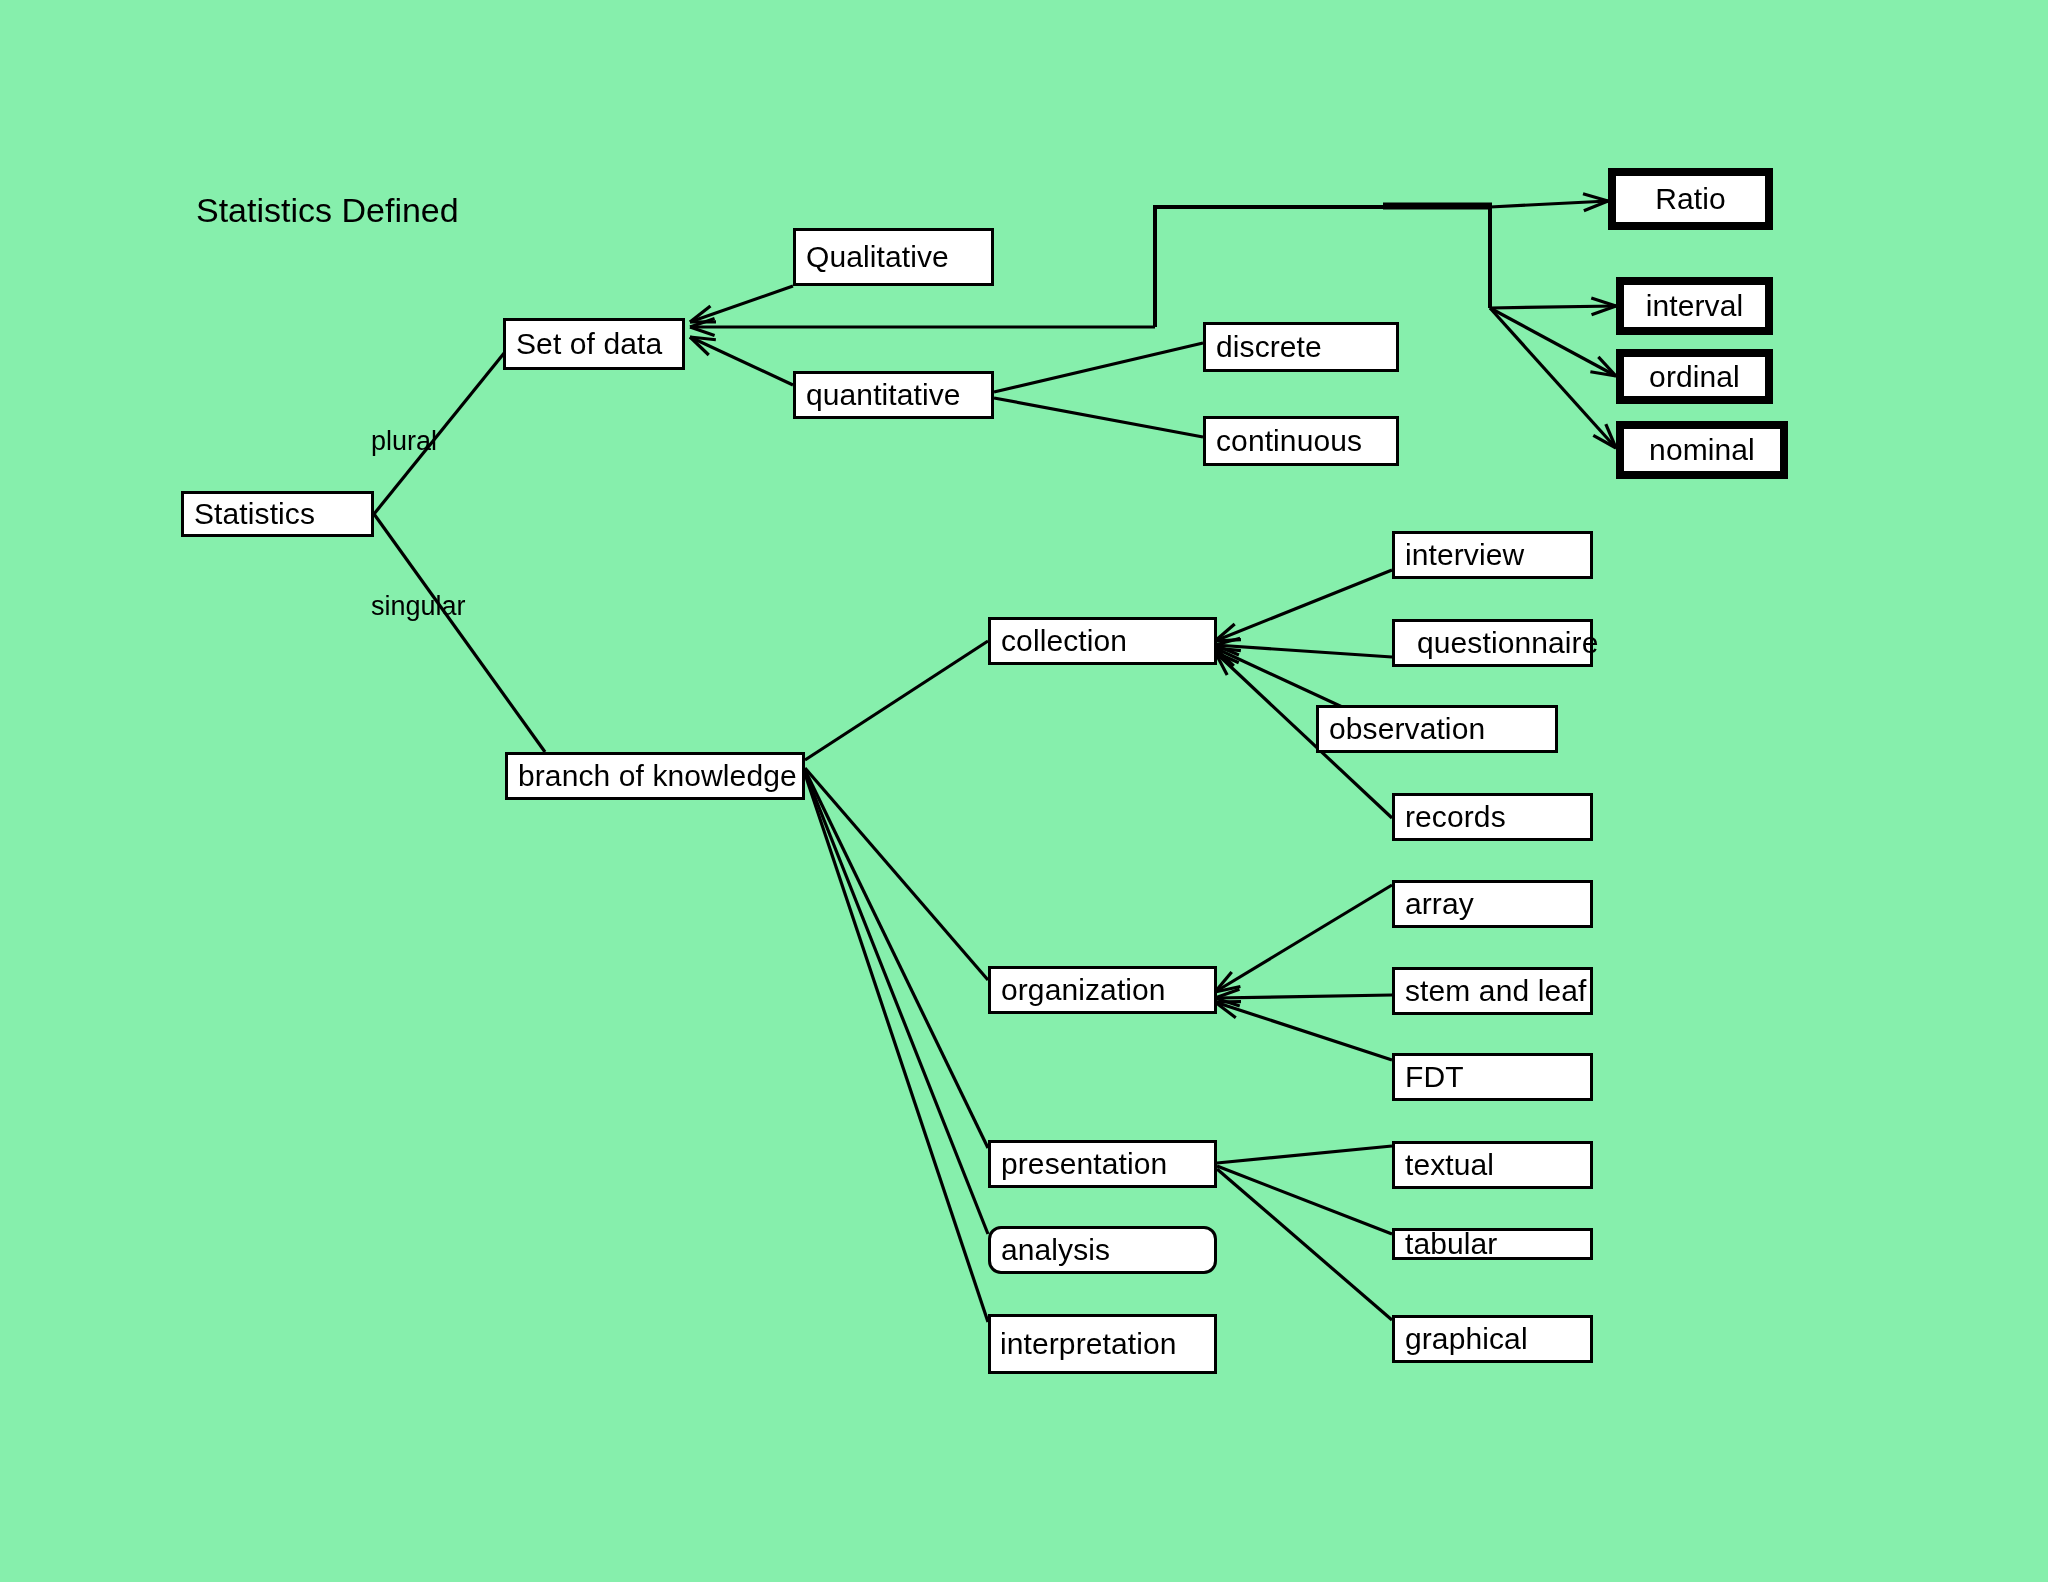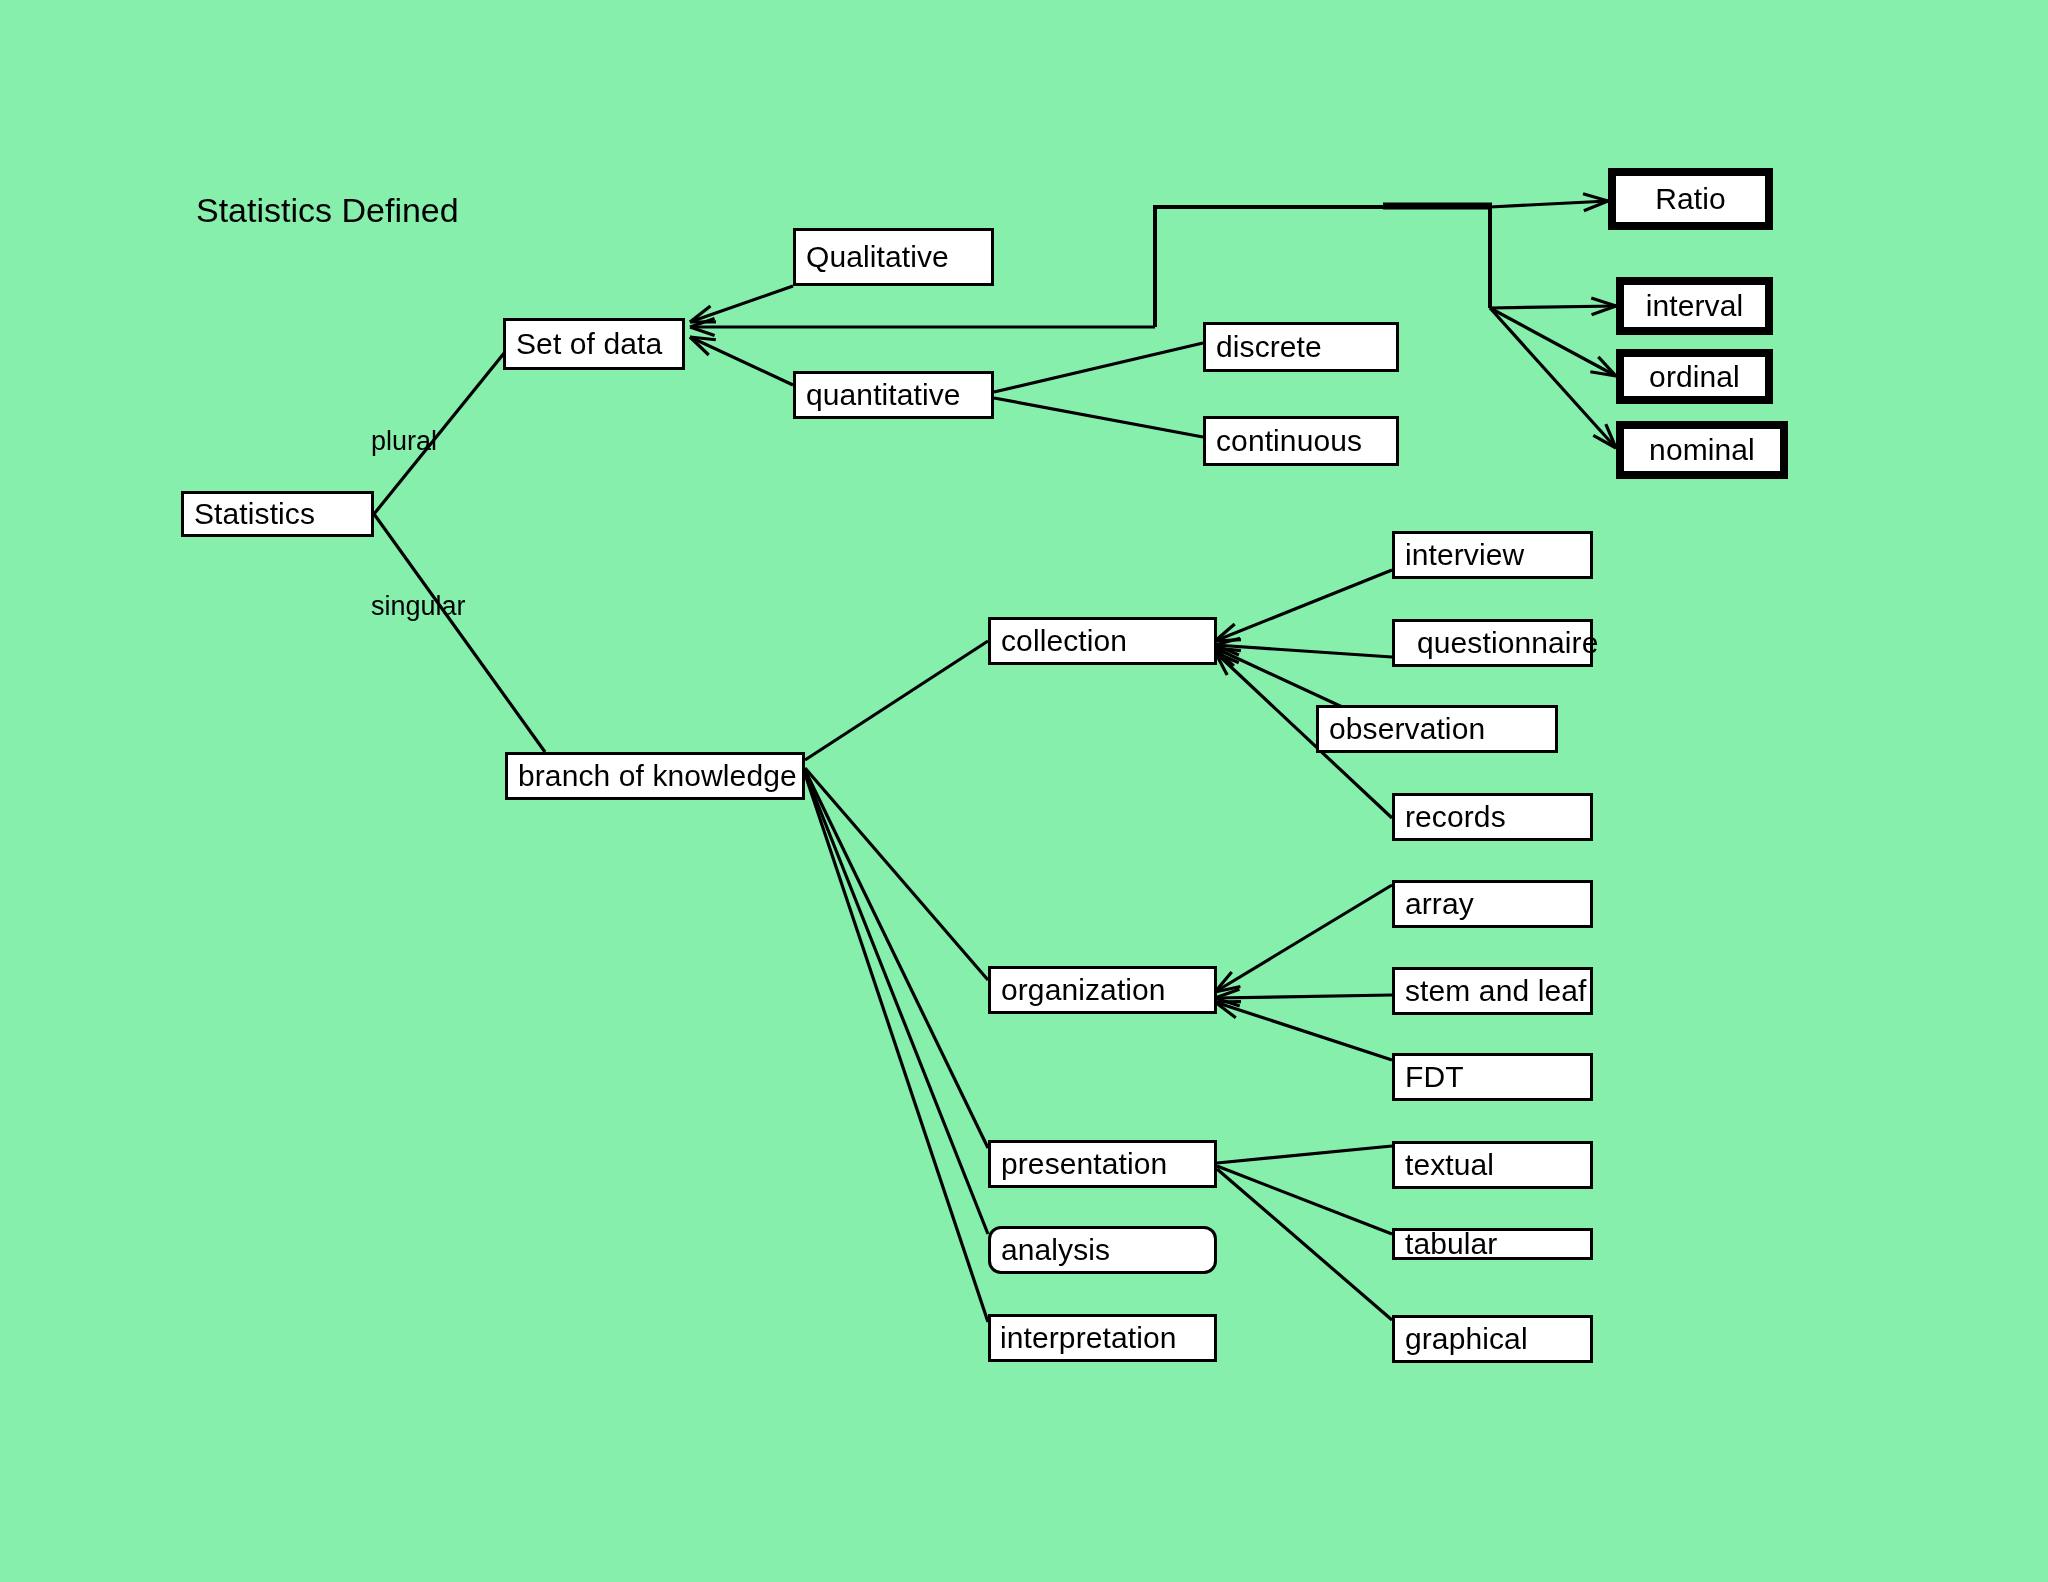--- a/index.html
+++ b/index.html
@@ -259,21 +259,21 @@
       </div>
       <div class="node" style="left: 988px; top: 966px; width: 229px; height: 48px;">
         <span>organization</span>
       </div>
       <div class="node" style="left: 988px; top: 1140px; width: 229px; height: 48px;">
         <span>presentation</span>
       </div>
       <div class="node" style="left: 988px; top: 1226px; width: 229px; height: 48px; border-radius: 13px;">
         <span>analysis</span>
       </div>
-      <div class="node" style="left: 988px; top: 1314px; width: 229px; height: 48px; padding-left: 9px;">
+      <div class="node" style="left: 988px; top: 1314px; width: 229px; height: 60px; padding-left: 9px;">
         <span>interpretation</span>
       </div>
       <div class="node" style="left: 1392px; top: 531px; width: 201px; height: 48px;">
         <span>interview</span>
       </div>
       <div class="node" style="left: 1392px; top: 619px; width: 201px; height: 48px; padding-left: 22px;">
         <span>questionnaire</span>
       </div>
       <div class="node" style="left: 1316px; top: 705px; width: 242px; height: 48px;">
         <span>observation</span>

